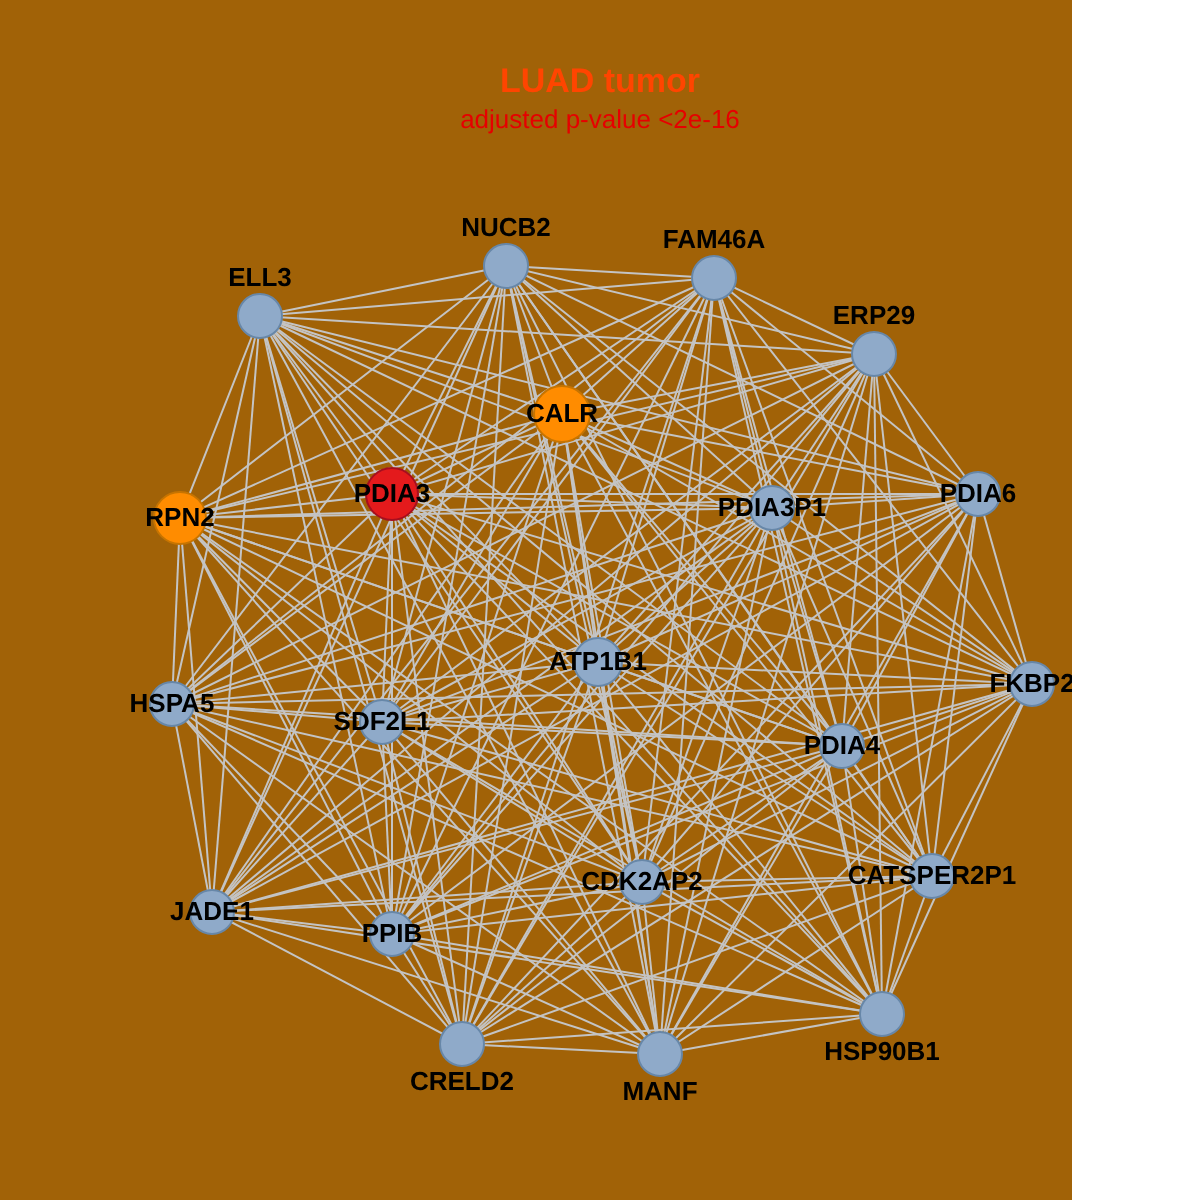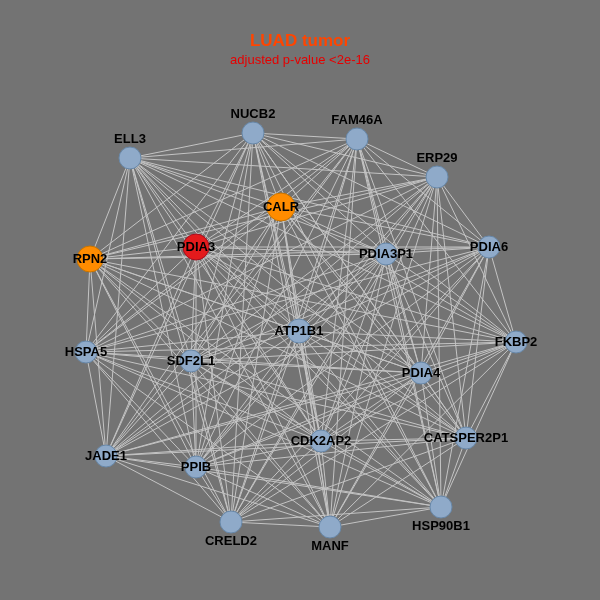--- a/index.html
+++ b/index.html
@@ -1,20 +1,20 @@
 <!DOCTYPE html>
 <html><head>
 <meta charset="utf-8">
 <style>
   html, body { margin: 0; padding: 0; background: #ffffff; }
   .canvas {
     position: relative;
-    width: 600px;
+    width: 536px;
     height: 600px;
-    background: #737373;
+    background: #a16207;
     font-family: "Liberation Sans", sans-serif;
     overflow: hidden;
   }
   svg { display: block; }
   svg text { font-family: "Liberation Sans", sans-serif; }
   .plot-title   { font-size: 17px; font-weight: bold; }
   .plot-subtitle{ font-size: 13px; font-weight: normal; }
   .node-label   { font-size: 13px; font-weight: bold; fill: #000000; }
 </style>
 </head>

